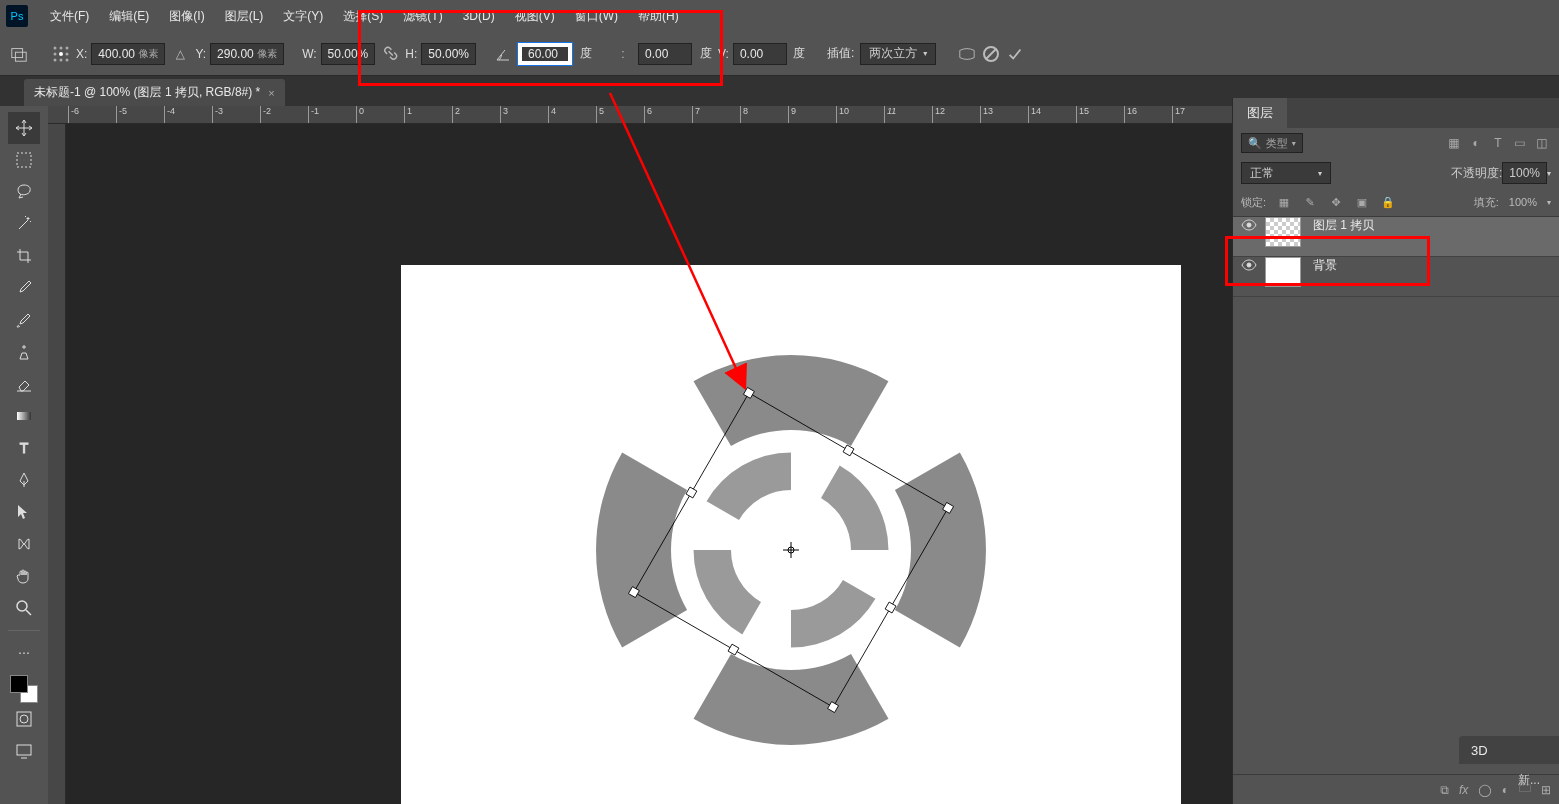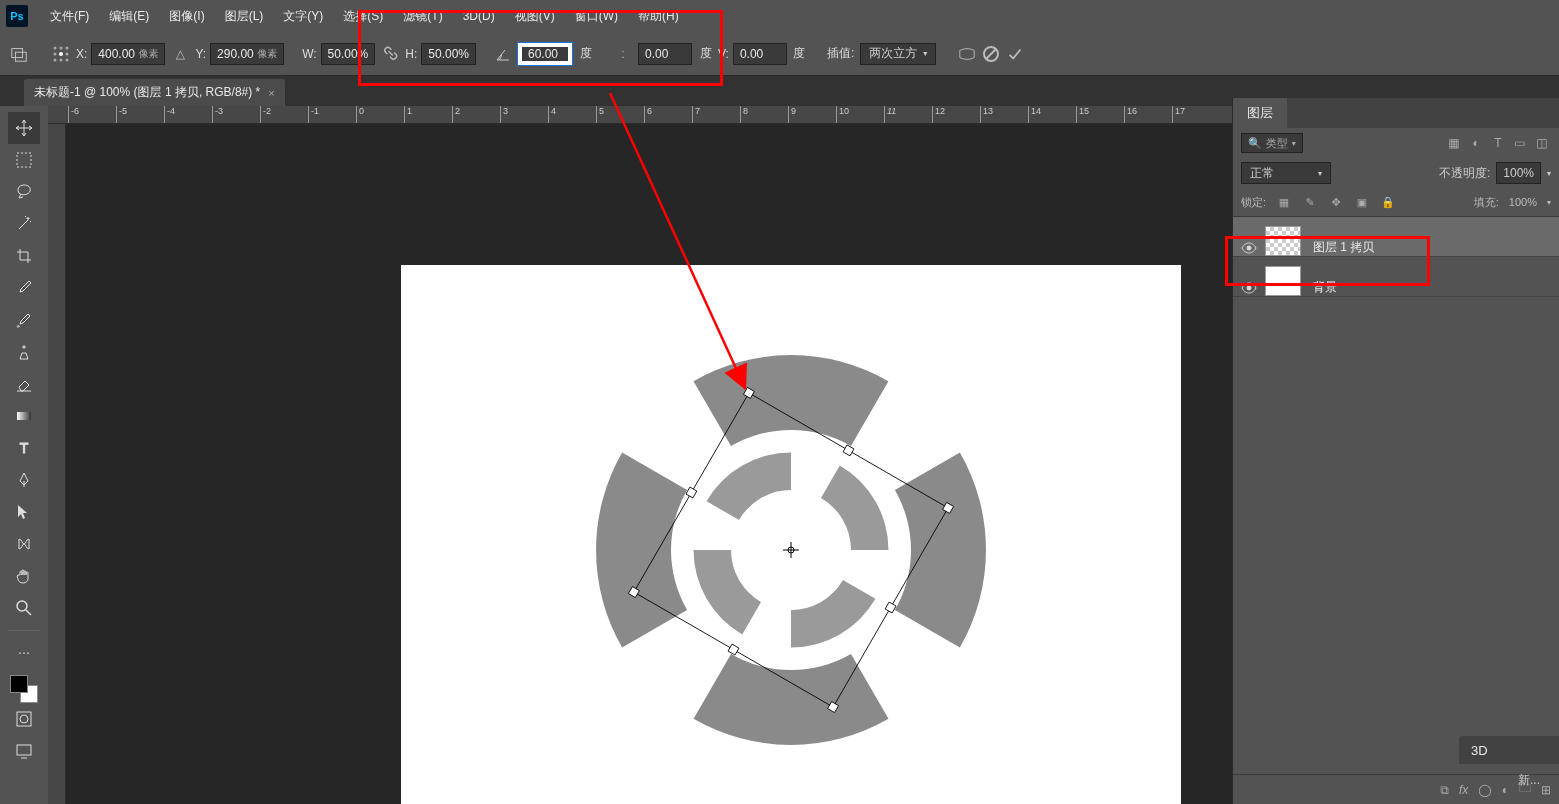--- a/index.html
+++ b/index.html
@@ -1,18 +1,18 @@
 <!DOCTYPE html>
 <html><head>
 <meta charset="utf-8">
 <style>
 *{margin:0;padding:0;box-sizing:border-box;font-family:"Microsoft YaHei",Arial,sans-serif;user-select:none}
 body{background:#323232;color:#ccc;font-size:12px;overflow:hidden;width:1559px;height:804px;position:relative}
 .menubar{height:32px;background:#535353;display:flex;align-items:center;padding-left:6px}
-.ps-logo{width:22px;height:22px;background:#001428;color:#00c8ff;display:flex;align-items:center;justify-content:center;font-weight:bold;font-size:11px;border-radius:2px;margin-right:12px}
+.ps-logo{width:22px;height:22px;background:#001428;color:#00c8ff;display:flex;align-items:center;justify-content:center;font-weight:normal;font-size:11px;border-radius:2px;margin-right:12px}
 .menubar .mitem{padding:0 10px;color:#e8e8e8;font-size:12px;cursor:default}
 .optbar{height:44px;background:#535353;display:flex;align-items:center;padding-left:10px;gap:6px;border-bottom:1px solid #2a2a2a}
 .optbar .grp{display:flex;align-items:center;gap:4px}
 .optbar .lbl{color:#ddd;font-size:12px}
 .optbar .fld{height:22px;background:#3a3a3a;border:1px solid #222;color:#e8e8e8;padding:0 6px;display:flex;align-items:center;min-width:54px}
 .optbar .fld.active{border:4px solid #ffffff;box-shadow:0 0 0 1px #1473e6}
 .optbar .unit{color:#ddd;margin-left:2px}
 .optbar .sel{height:22px;background:#3a3a3a;border:1px solid #222;display:flex;align-items:center;padding:0 8px;gap:6px}
 .optbar .icn{width:18px;height:18px;display:flex;align-items:center;justify-content:center;color:#bbb}
 .tabrow{height:30px;background:#323232;display:flex;align-items:flex-end;padding-left:24px}
@@ -30,27 +30,27 @@
 .ruler-v{position:absolute;left:48px;top:124px;width:18px;bottom:0;background:#474747;border-right:1px solid #2a2a2a}
 .workarea{position:absolute;left:66px;top:124px;right:327px;bottom:0;background:#262626;overflow:hidden}
 .canvas{position:absolute;left:335px;top:141px;width:780px;height:650px;background:#fff}
 .canvas svg{position:absolute;inset:0}
 .panels{position:absolute;right:0;top:98px;width:327px;bottom:0;background:#535353;border-left:1px solid #2a2a2a;display:flex;flex-direction:column}
 .panel-tabs{display:flex;height:30px;background:#424242}
 .panel-tabs .ptab{padding:6px 14px;background:#535353;font-size:13px;color:#e8e8e8}
 .layer-filter-row{display:flex;align-items:center;height:30px;padding:0 8px;gap:4px}
 .layer-filter-row .srch{flex:0 0 auto;height:20px;background:#3a3a3a;border:1px solid #222;display:flex;align-items:center;padding:0 6px;gap:4px;font-size:11px;color:#aaa}
 .layer-filter-row .ficn{width:18px;height:18px;display:flex;align-items:center;justify-content:center;color:#aaa}
-.blend-row{display:flex;align-items:center;height:30px;padding:0 8px;gap:6px}
+.blend-row{display:flex;align-items:center;height:30px;padding:0 8px;}
 .blend-row .bsel{height:22px;background:#3a3a3a;border:1px solid #222;padding:0 8px;display:flex;align-items:center;min-width:90px;justify-content:space-between}
 .blend-row .pct{height:22px;background:#3a3a3a;border:1px solid #222;padding:0 6px;display:flex;align-items:center}
 .lock-row{display:flex;align-items:center;height:28px;padding:0 8px;gap:10px;font-size:11px;color:#bbb}
 .lock-row .licn{width:16px;height:16px;display:flex;align-items:center;justify-content:center;color:#aaa}
 .layer-list{flex:1;overflow:auto;border-top:1px solid #3a3a3a}
-.layer{display:flex;align-items:flex-end;height:40px;border-bottom:1px solid #424242}
+.layer{display:flex;align-items:flex-start;height:40px;border-bottom:1px solid #424242}
 .layer.sel{background:#6a6a6a}
 .layer .eye{width:32px;display:flex;align-items:center;justify-content:center;color:#ddd}
 .layer .thumb{width:36px;height:30px;background:#fff;border:1px solid #999;margin-right:12px;position:relative}
 .layer .thumb.trans::before{content:"";position:absolute;inset:0;background:repeating-conic-gradient(#ccc 0 25%,#fff 0 50%) 0 0/8px 8px}
 .layer .lname{font-size:12px;color:#e8e8e8}
 .layer-footer{height:30px;border-top:1px solid #3a3a3a;display:flex;align-items:center;justify-content:flex-end;padding:0 8px;gap:10px;color:#aaa}
 .mini-3d{position:absolute;right:0;bottom:40px;height:28px;background:#424242;display:flex;align-items:center;padding:0 12px;font-size:13px;color:#e8e8e8;width:100px;border-top-left-radius:4px}
 .mini-new{position:absolute;right:0;bottom:12px;height:24px;width:60px;display:flex;align-items:center;justify-content:center;color:#ccc;font-size:12px}
 .red-box{position:absolute;border:3px solid #ff0000;pointer-events:none}
 .red-box.r1{left:358px;top:10px;width:365px;height:76px}

